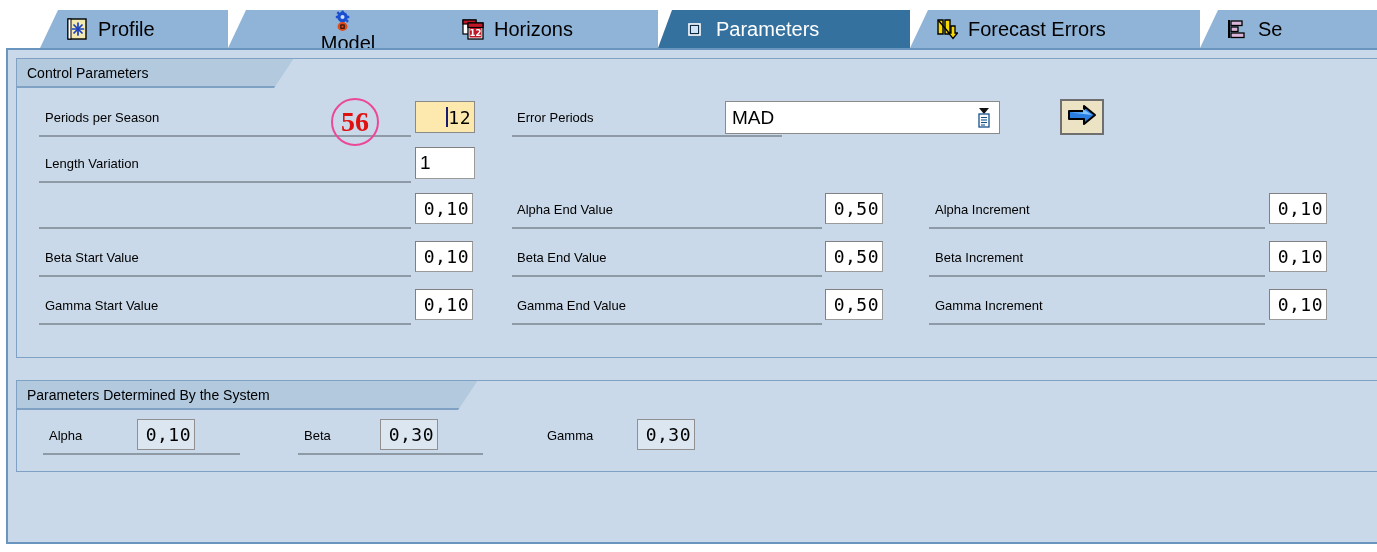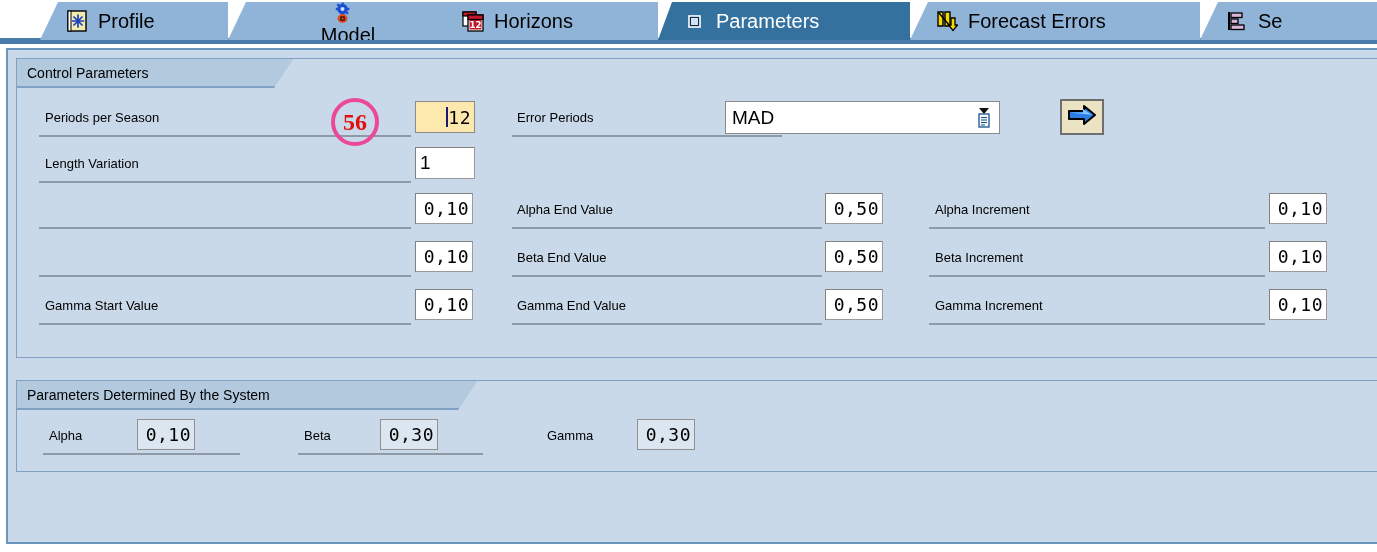--- a/index.html
+++ b/index.html
@@ -16,21 +16,21 @@
   #app {
     position: relative;
     width: 1377px;
     height: 552px;
     background: #ffffff;
   }
 
   
   .tabstrip {
     position: absolute;
-    left: 0; top: 0;
+    left: 0; top: 8px;
     width: 1377px;
     height: 44px;
     background: #ffffff;
   }
   .tabstrip-baseline {
     position: absolute;
     left: 0; top: 38px;
     width: 1377px; height: 6px;
     background: #4a7cab;
   }
@@ -197,29 +197,29 @@
     align-items: center;
     justify-content: center;
     cursor: pointer;
   }
 
   
   .badge {
     position: absolute;
     width: 48px;
     height: 48px;
-    border: 4px solid #ec4899;
+    border: 2px solid #ec4899;
     border-radius: 50%;
     background: transparent;
     display: flex;
     align-items: center;
     justify-content: center;
     font-family: "Liberation Serif", serif;
     font-weight: bold;
-    font-size: 24px;
+    font-size: 28px;
     color: #e01010;
     box-sizing: border-box;
     z-index: 50;
   }
 </style>
 </head>
 <body>
 
 <div id="app">
 
@@ -371,20 +371,21 @@
         <div class="inputbox" style="left:808px; top:134px; width:58px; height:31px;">
           <span>0,50</span>
         </div>
 
         <div class="field-label" style="left:918px; top:138px;">Alpha Increment</div>
         <div class="underline" style="left:912px; top:168px; width:336px;"></div>
         <div class="inputbox" style="left:1252px; top:134px; width:58px; height:31px;">
           <span>0,10</span>
         </div>
 
+        <div class="field-label" style="left:28px; top:186px;">Beta Start Value</div>
         <div class="underline" style="left:22px; top:216px; width:372px;"></div>
         <div class="inputbox" style="left:398px; top:182px; width:58px; height:31px;">
           <span>0,10</span>
         </div>
 
         <div class="field-label" style="left:500px; top:186px;">Beta End Value</div>
         <div class="underline" style="left:495px; top:216px; width:310px;"></div>
         <div class="inputbox" style="left:808px; top:182px; width:58px; height:31px;">
           <span>0,50</span>
         </div>

